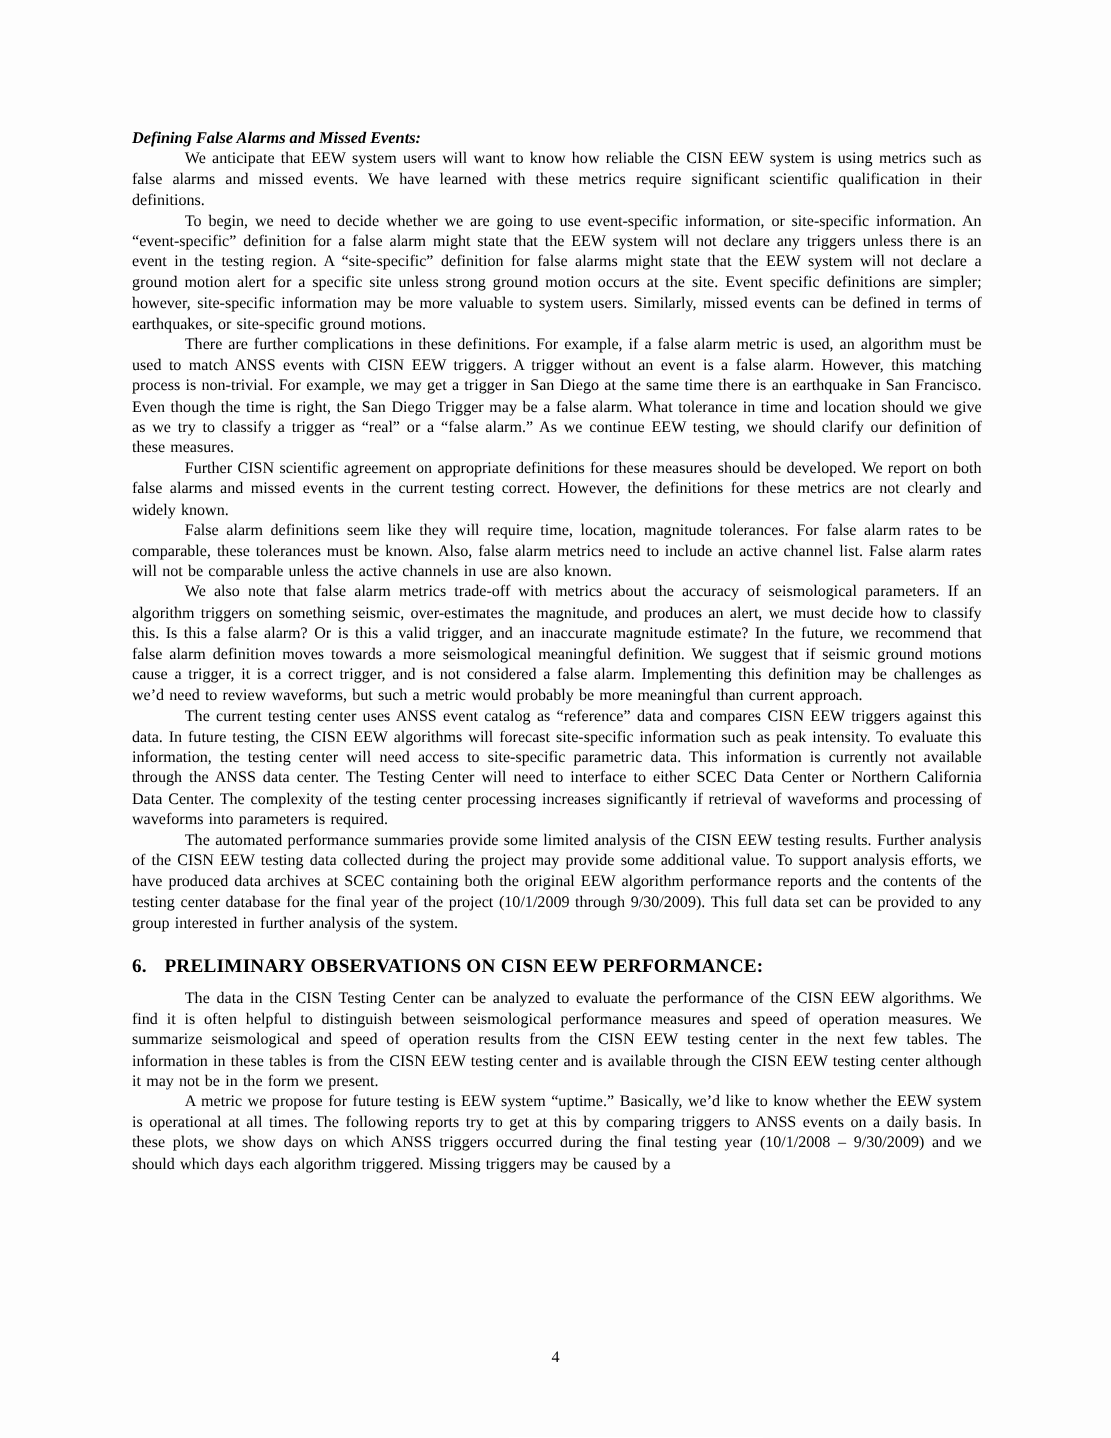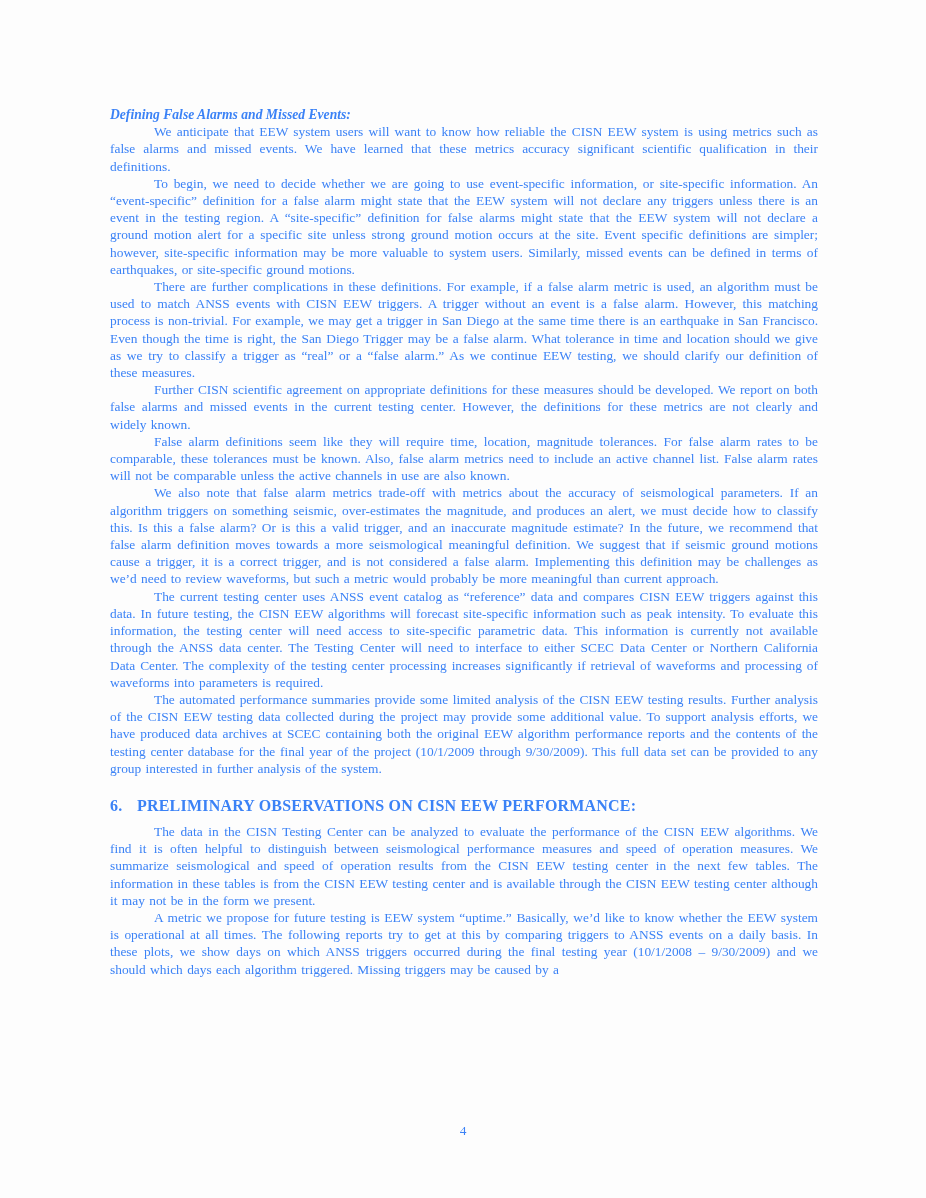--- a/index.html
+++ b/index.html
@@ -7,21 +7,21 @@
     padding: 0;
     background: #ffffff;
   }
   .page {
     position: relative;
     width: 926px;
     height: 1198px;
     background: #fdfdfd;
     overflow: hidden;
     font-family: "Liberation Serif", serif;
-    color: #3b82f6;
+    color: #000000;
   }
   .content {
     position: absolute;
     left: 110px;
     top: 106px;
     width: 708px;
   }
   p.body-para {
     margin: 0;
     font-size: 13.4px;
@@ -61,24 +61,24 @@
     line-height: 17px;
   }
 </style>
 </head>
 <body>
 
 <div class="page">
   <div class="content">
 
     <h3 class="sub-heading">Defining False Alarms and Missed Events:</h3>
-    <p class="body-para">We anticipate that EEW system users will want to know how reliable the CISN EEW system is using metrics such as false alarms and missed events. We have learned that these metrics accuracy significant scientific qualification in their definitions.</p>
+    <p class="body-para">We anticipate that EEW system users will want to know how reliable the CISN EEW system is using metrics such as false alarms and missed events. We have learned with these metrics require significant scientific qualification in their definitions.</p>
     <p class="body-para">To begin, we need to decide whether we are going to use event-specific information, or site-specific information. An “event-specific” definition for a false alarm might state that the EEW system will not declare any triggers unless there is an event in the testing region. A “site-specific” definition for false alarms might state that the EEW system will not declare a ground motion alert for a specific site unless strong ground motion occurs at the site. Event specific definitions are simpler; however, site-specific information may be more valuable to system users. Similarly, missed events can be defined in terms of earthquakes, or site-specific ground motions.</p>
     <p class="body-para">There are further complications in these definitions. For example, if a false alarm metric is used, an algorithm must be used to match ANSS events with CISN EEW triggers. A trigger without an event is a false alarm. However, this matching process is non-trivial. For example, we may get a trigger in San Diego at the same time there is an earthquake in San Francisco. Even though the time is right, the San Diego Trigger may be a false alarm. What tolerance in time and location should we give as we try to classify a trigger as “real” or a “false alarm.” As we continue EEW testing, we should clarify our definition of these measures.</p>
-    <p class="body-para">Further CISN scientific agreement on appropriate definitions for these measures should be developed. We report on both false alarms and missed events in the current testing center. However, the definitions for these metrics are not clearly and widely known.</p>
+    <p class="body-para">Further CISN scientific agreement on appropriate definitions for these measures should be developed. We report on both false alarms and missed events in the current testing correct. However, the definitions for these metrics are not clearly and widely known.</p>
     <p class="body-para">False alarm definitions seem like they will require time, location, magnitude tolerances. For false alarm rates to be comparable, these tolerances must be known. Also, false alarm metrics need to include an active channel list. False alarm rates will not be comparable unless the active channels in use are also known.</p>
     <p class="body-para">We also note that false alarm metrics trade-off with metrics about the accuracy of seismological parameters. If an algorithm triggers on something seismic, over-estimates the magnitude, and produces an alert, we must decide how to classify this. Is this a false alarm? Or is this a valid trigger, and an inaccurate magnitude estimate? In the future, we recommend that false alarm definition moves towards a more seismological meaningful definition. We suggest that if seismic ground motions cause a trigger, it is a correct trigger, and is not considered a false alarm. Implementing this definition may be challenges as we’d need to review waveforms, but such a metric would probably be more meaningful than current approach.</p>
 
     <p class="body-para">The current testing center uses ANSS event catalog as “reference” data and compares CISN EEW triggers against this data. In future testing, the CISN EEW algorithms will forecast site-specific information such as peak intensity. To evaluate this information, the testing center will need access to site-specific parametric data. This information is currently not available through the ANSS data center. The Testing Center will need to interface to either SCEC Data Center or Northern California Data Center. The complexity of the testing center processing increases significantly if retrieval of waveforms and processing of waveforms into parameters is required.</p>
 
     <p class="body-para">The automated performance summaries provide some limited analysis of the CISN EEW testing results. Further analysis of the CISN EEW testing data collected during the project may provide some additional value. To support analysis efforts, we have produced data archives at SCEC containing both the original EEW algorithm performance reports and the contents of the testing center database for the final year of the project (10/1/2009 through 9/30/2009). This full data set can be provided to any group interested in further analysis of the system.</p>
 
     <h2 class="num-heading">
       <span class="sec-num">6.</span><span>PRELIMINARY OBSERVATIONS ON CISN EEW PERFORMANCE:</span>
     </h2>

